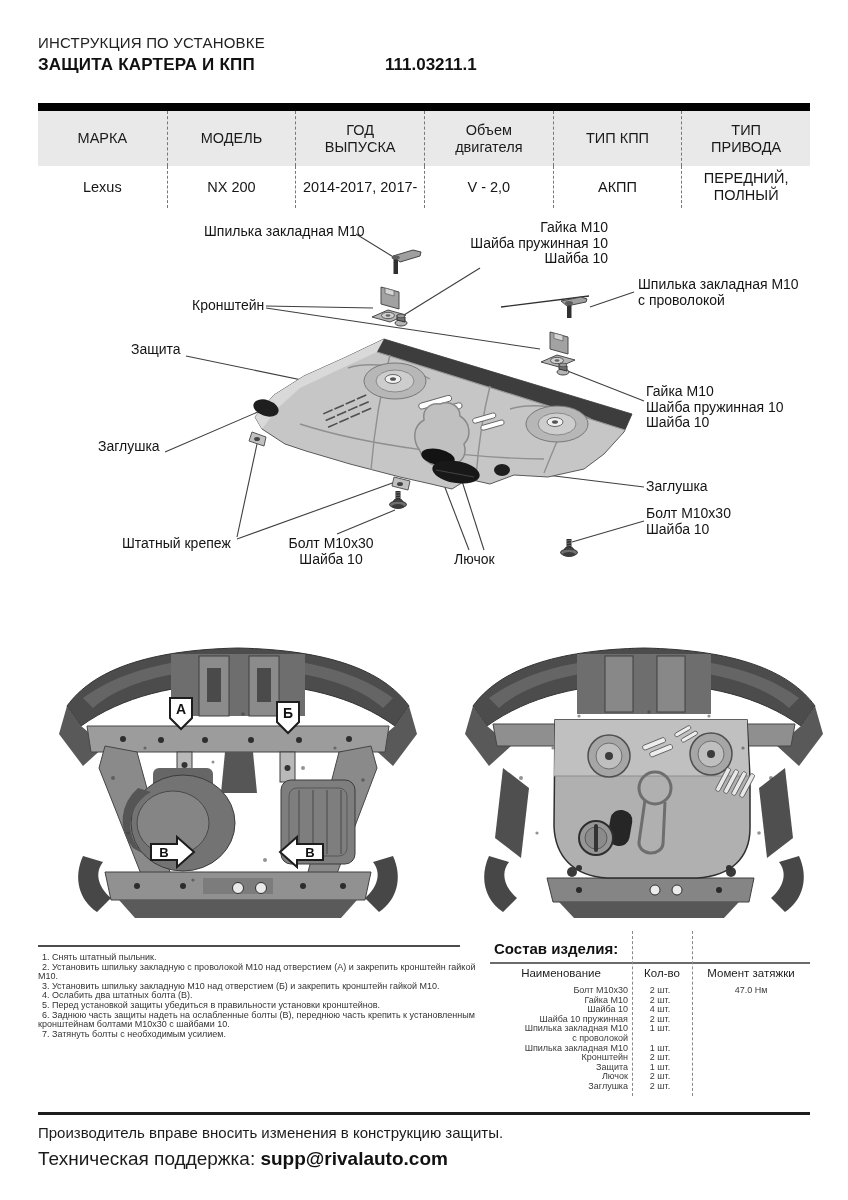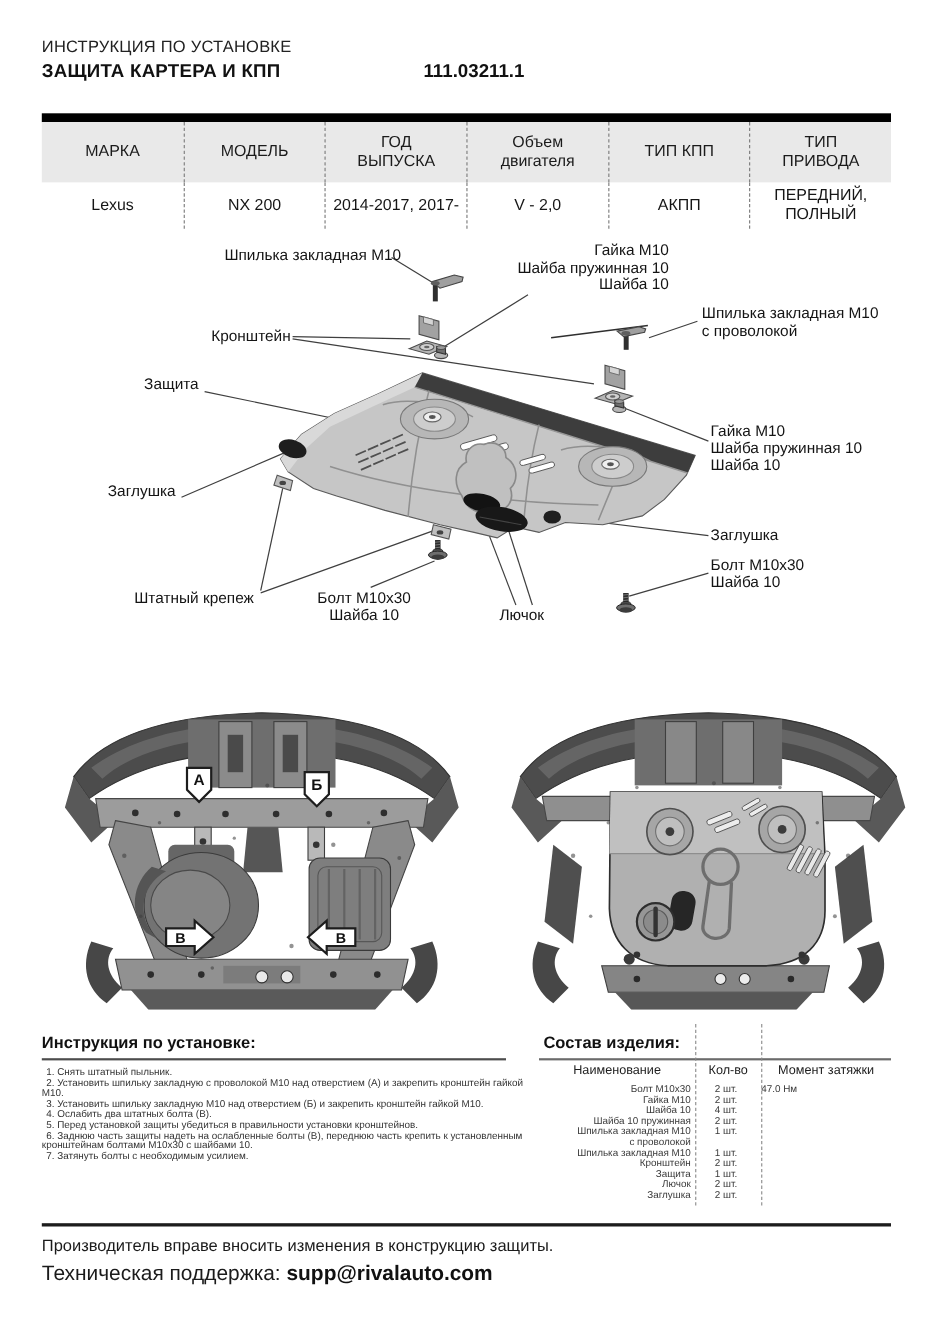--- a/index.html
+++ b/index.html
@@ -38,21 +38,21 @@
   .parts .heading{position:absolute;left:4px;top:0;}
   .parts .rule{position:absolute;left:0;top:22px;width:320px;border-top:2px solid #6b6b6b;}
   .parts .dash{position:absolute;top:-9px;height:165px;border-left:1px dashed #888;}
   .dash.d1{left:142px;} .dash.d2{left:202px;}
   .pcols{position:absolute;left:0;top:27px;width:320px;display:flex;font-size:11.5px;color:#1d1d1d;}
   .pcols .c1{width:142px;text-align:center;} .pcols .c2{width:60px;text-align:center;} .pcols .c3{flex:1;text-align:center;}
   .prows{position:absolute;left:0;top:46px;width:320px;font-size:9px;line-height:9.6px;color:#3a3a3a;}
   .prow{display:flex;align-items:flex-start;}
   .pname{width:138px;text-align:right;white-space:pre-line;}
   .pqty{width:64px;text-align:center;}
-  .ptorque{flex:1;}
+  .ptorque{flex:1;text-align:center;}
   
   .footer-rule{position:absolute;left:38px;top:1112px;width:772px;border-top:3px solid #1d1d1d;}
   .footer-line1{position:absolute;left:38px;top:1124px;font-size:15px;color:#1b1b1b;}
   .footer-line2{position:absolute;left:38px;top:1148px;font-size:19px;color:#1b1b1b;}
   .footer-line2 a{color:#111;font-weight:700;text-decoration:none;}
   svg text.mk{font-family:"Liberation Sans",sans-serif;font-weight:700;}
 </style>
 </head>
 <body>
 
@@ -404,21 +404,20 @@
           <circle cx="250" cy="88" r="1.6"></circle>
             <circle cx="94" cy="120" r="1.6"></circle>
             <circle cx="284" cy="120" r="1.6"></circle>
         </g>
       </g>
     </svg>
   </div>
 
   <div class="bottom">
     <div class="instructions">
-      <div class="sec-heading">Инструкция по установке:</div>
       <div class="rule"></div>
       <div class="steps">
           <div class="step">1. Снять штатный пыльник.</div>
           <div class="step">2. Установить шпильку закладную с проволокой М10  над отверстием (А) и закрепить кронштейн гайкой М10.</div>
           <div class="step">3. Установить шпильку закладную М10  над отверстием (Б) и закрепить кронштейн гайкой М10.</div>
           <div class="step">4. Ослабить два штатных болта (В).</div>
           <div class="step">5. Перед установкой защиты убедиться в правильности установки кронштейнов.</div>
           <div class="step">6. Заднюю часть защиты надеть на ослабленные болты (В), переднюю часть крепить к установленным кронштейнам болтами М10х30 с шайбами 10.</div>
           <div class="step">7. Затянуть болты с необходимым усилием.</div>
         </div>

